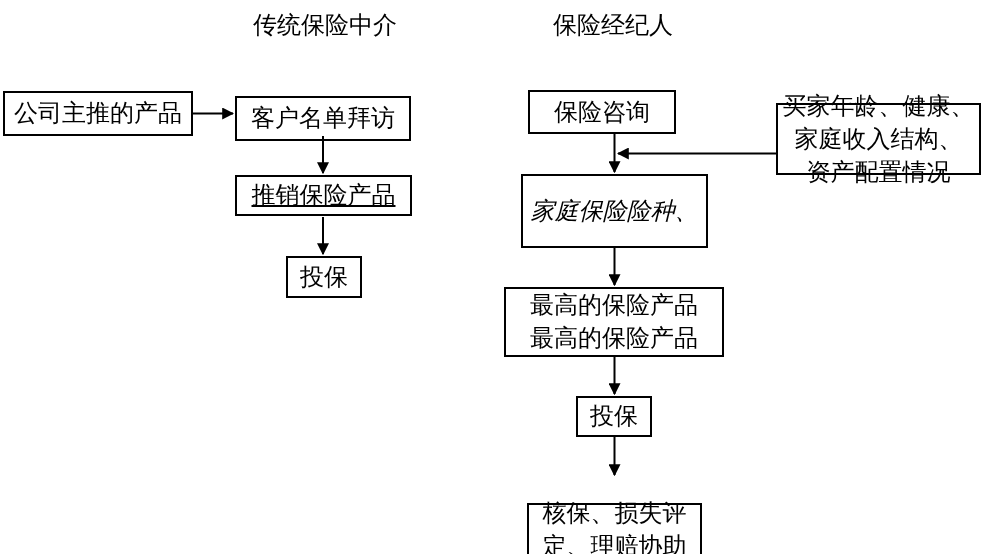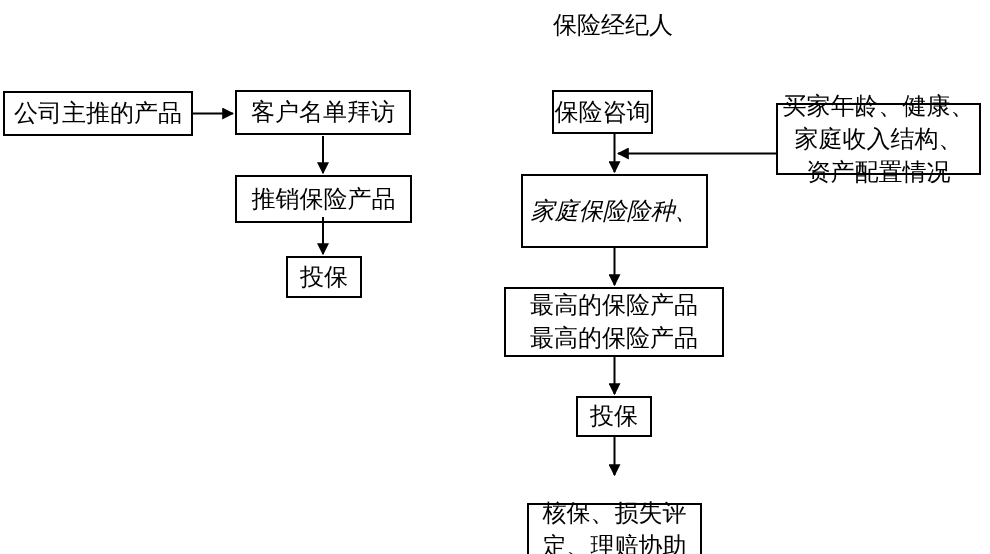--- a/index.html
+++ b/index.html
@@ -51,39 +51,40 @@
   .arrows line {
     stroke: var(--ink);
     stroke-width: 2;
   }
 </style>
 </head>
 <body>
 
 <div class="canvas">
 
+  <div class="col-header" style="left:230px; top:12px; width:190px;">传统保险中介</div>
   <div class="col-header" style="left:518px; top:12px; width:190px;">保险经纪人</div>
 
   <div class="node" style="left:3px; top:91px; width:190px; height:45px;">
     <span>公司主推的产品</span>
   </div>
 
-  <div class="node" style="left:235px; top:90px; width:176px; height:45px;">
+  <div class="node" style="left:235px; top:96px; width:176px; height:45px;">
     <span>客户名单拜访</span>
   </div>
 
-  <div class="node" style="left:235px; top:175px; width:177px; height:48px;">
+  <div class="node" style="left:235px; top:175px; width:177px; height:41px;text-decoration:underline;">
     <span>推销保险产品</span>
   </div>
 
   <div class="node" style="left:286px; top:256px; width:76px; height:42px;">
     <span>投保</span>
   </div>
 
-  <div class="node" style="left:552px; top:90px; width:101px; height:44px;">
+  <div class="node" style="left:528px; top:90px; width:148px; height:44px;">
     <span>保险咨询</span>
   </div>
 
   <div class="node" style="left:521px; top:174px; width:187px; height:74px;font-style:italic;">
     <span>家庭保险险种、</span>
   </div>
 
   <div class="node" style="left:504px; top:287px; width:220px; height:70px;">
     <span>最高的保险产品</span>
     <span>最高的保险产品</span>

